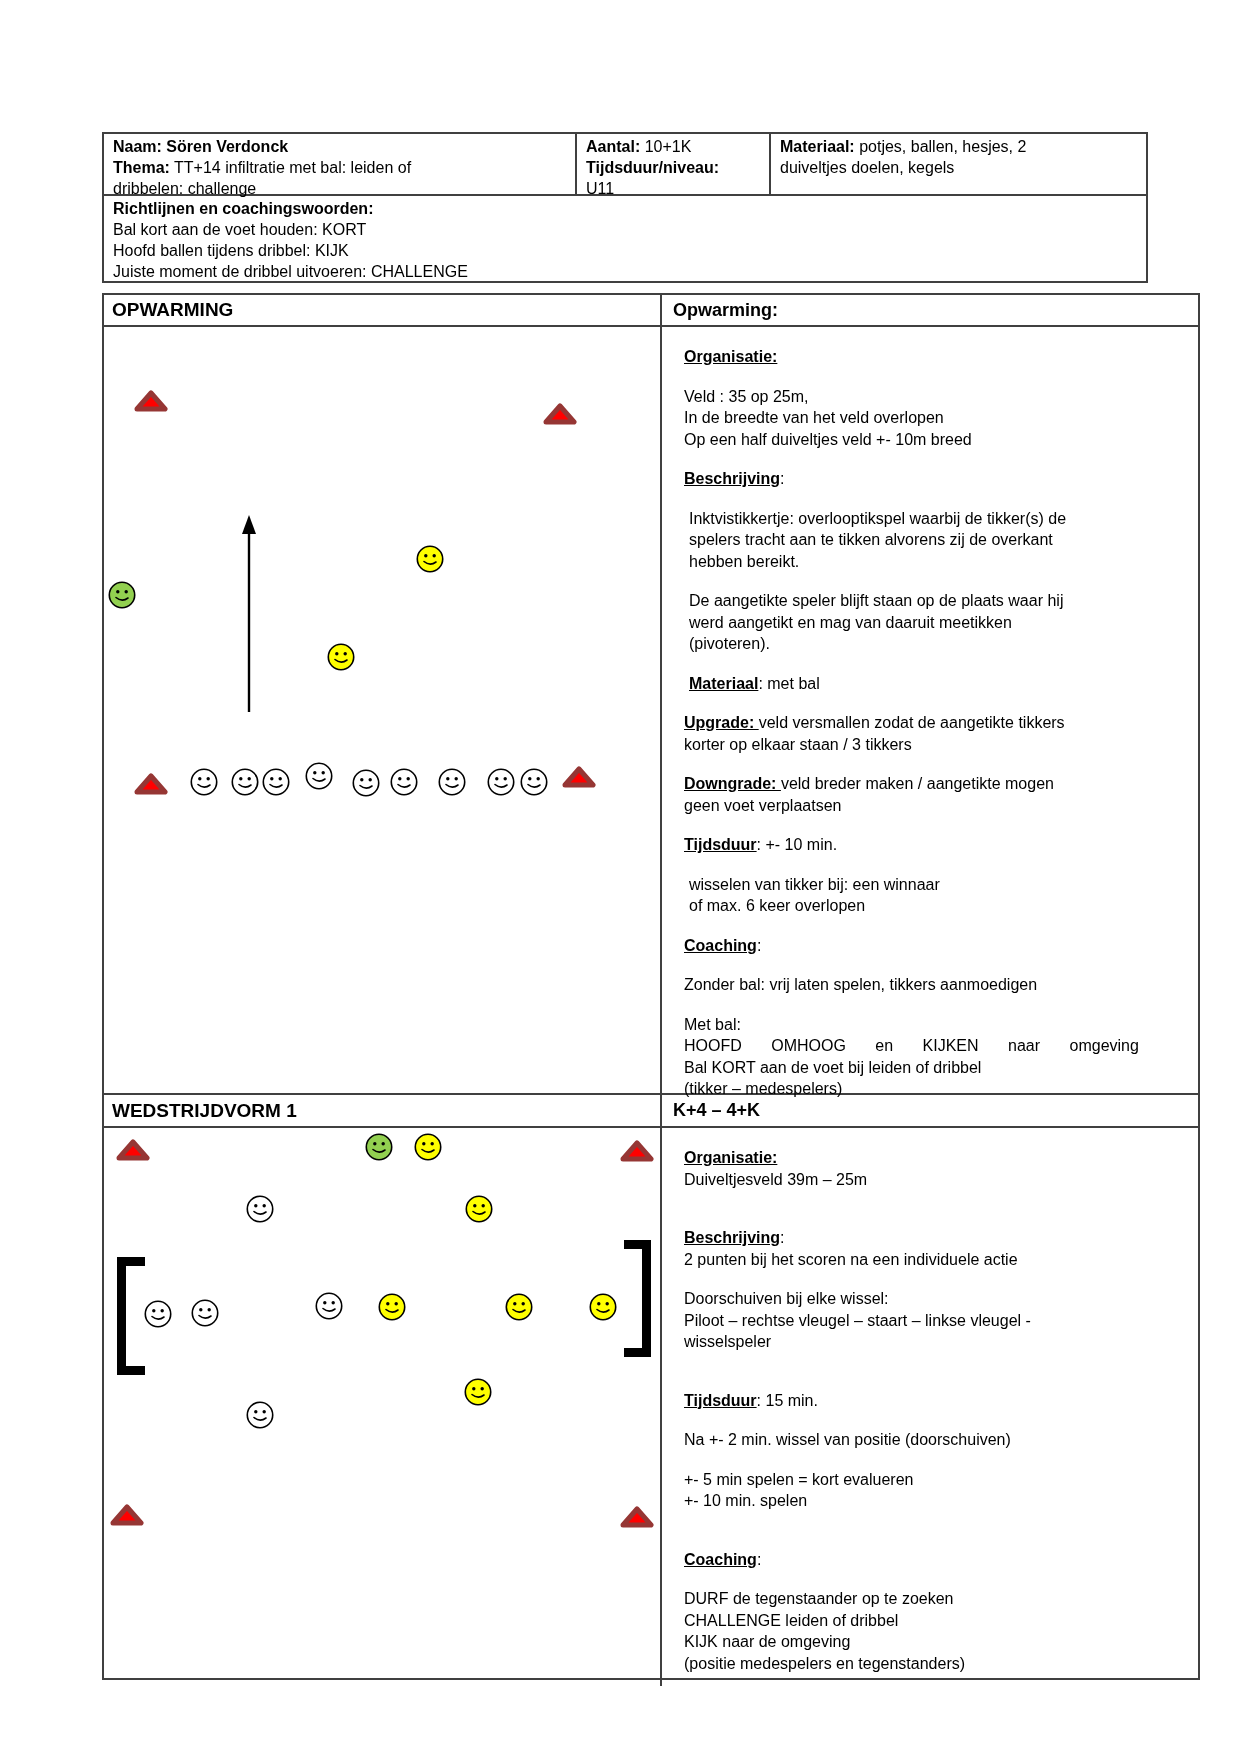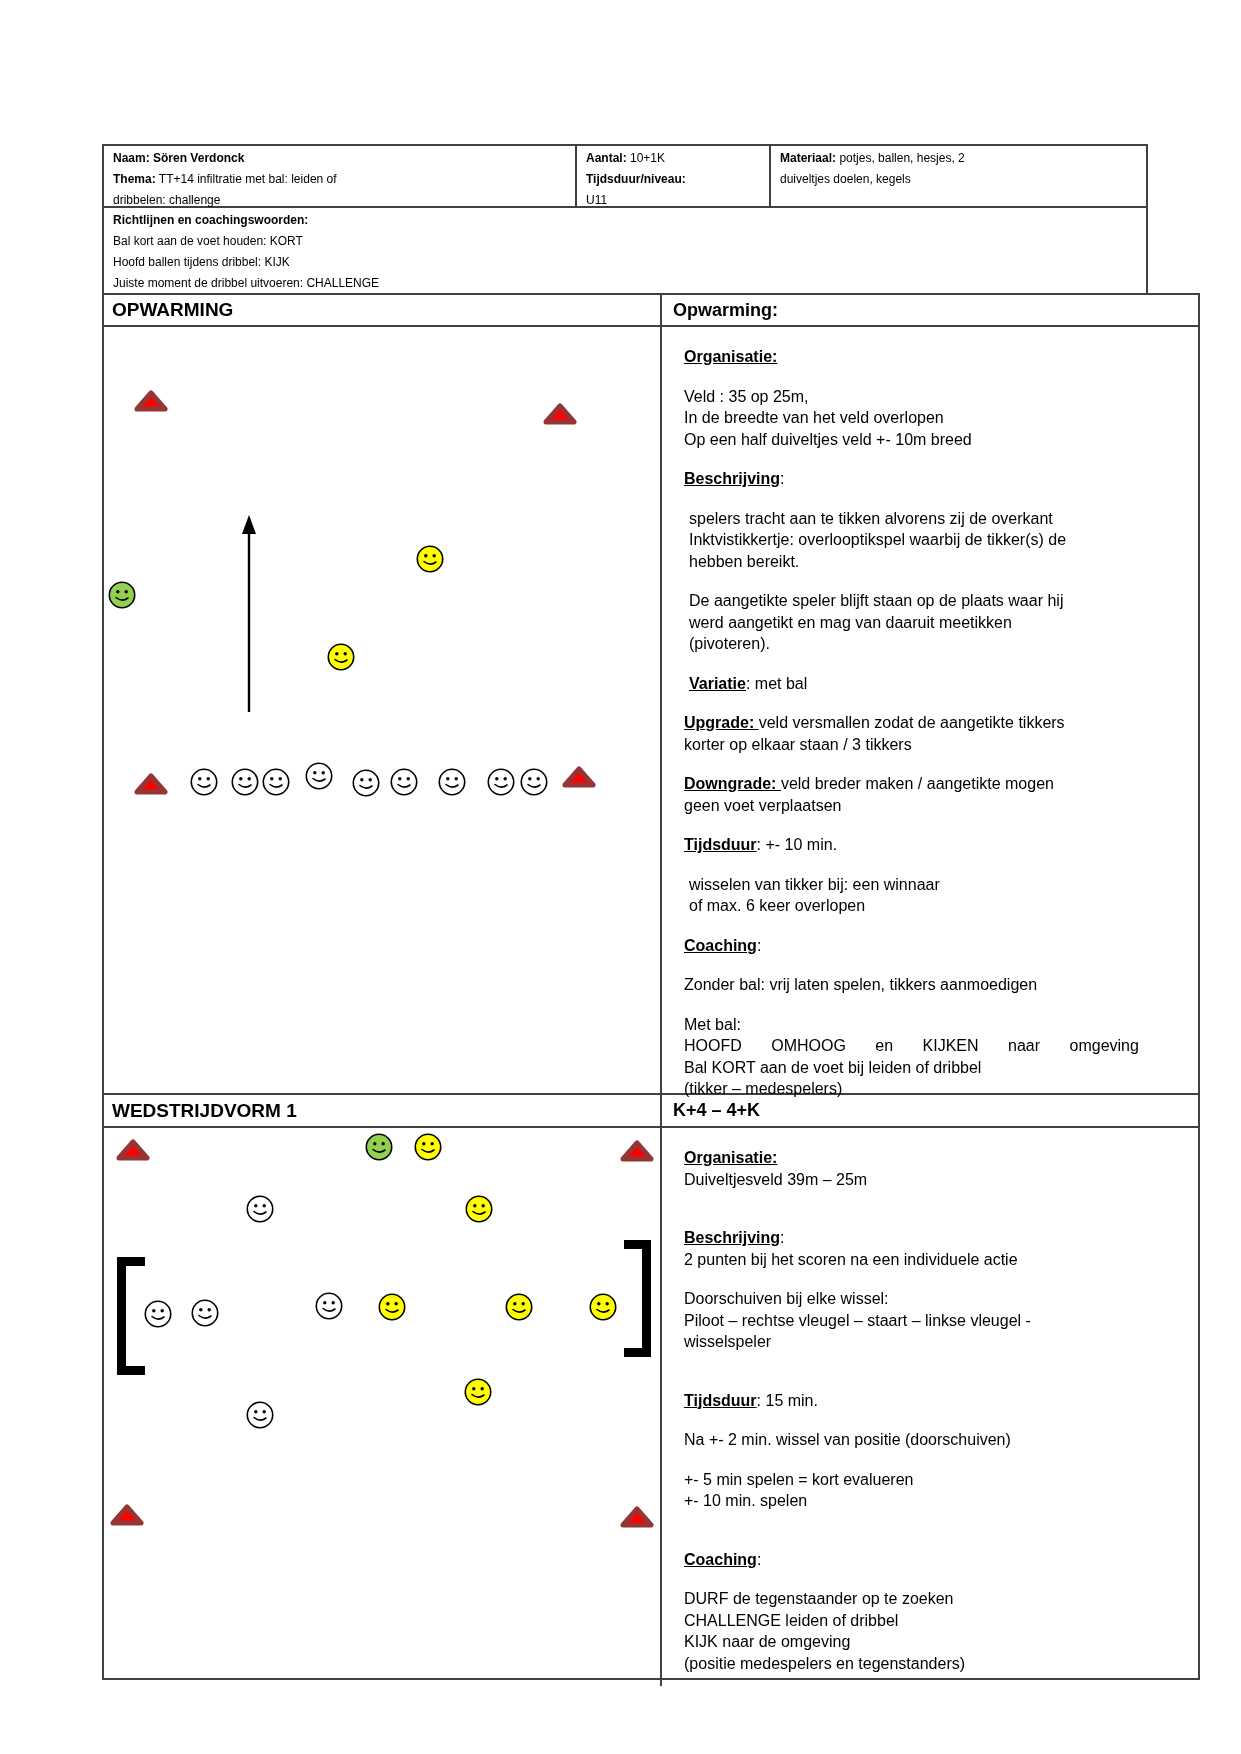--- a/index.html
+++ b/index.html
@@ -2,22 +2,22 @@
 <html><head>
 <meta charset="utf-8">
 <title>Trainingsvoorbereiding</title>
 <style>
   * { box-sizing: border-box; margin: 0; padding: 0; }
   body { background: #ffffff; font-family: "Liberation Sans", sans-serif; color: #000; }
   .page { position: relative; width: 1241px; height: 1754px; background: #fff; overflow: hidden; }
 
   
   .tbl-header {
-    position: absolute; left: 102px; top: 144px; width: 1046px; height: 151px;
-    border: 2px solid #404040; font-size: 12px; line-height: 21px;
+    position: absolute; left: 102px; top: 132px; width: 1046px; height: 151px;
+    border: 2px solid #404040; font-size: 16px; line-height: 21px;
   }
   .hdr-row1 { display: flex; height: 62px; border-bottom: 2px solid #404040; }
   .hdr-c1 { width: 473px; border-right: 2px solid #404040; padding: 2px 6px 0 9px; }
   .hdr-c2 { width: 194px; border-right: 2px solid #404040; padding: 2px 6px 0 9px; }
   .hdr-c3 { flex: 1; padding: 2px 6px 0 9px; }
   .hdr-row2 { padding: 2px 6px 0 9px; }
   b { font-weight: bold; }
 
   
   .tbl-main {
@@ -178,30 +178,30 @@
     </div>
     <div class="cell bb txt">
       <p><span class="hu">Organisatie:</span></p>
       <p class="g1">
         <span class="line">Veld : 35 op 25m,</span>
         <span class="line">In de breedte van het veld overlopen</span>
         <span class="line">Op een half duiveltjes veld +- 10m breed</span>
       </p>
       <p class="g1"><span class="hu">Beschrijving</span><span>:</span></p>
       <p class="g1 ind">
+        <span class="line">Inktvistikkertje: overlooptikspel waarbij de tikker(s) de</span>
         <span class="line">spelers tracht aan te tikken alvorens zij de overkant</span>
-        <span class="line">Inktvistikkertje: overlooptikspel waarbij de tikker(s) de</span>
         <span class="line">hebben bereikt.</span>
       </p>
       <p class="g1 ind">
         <span class="line">De aangetikte speler blijft staan op de plaats waar hij</span>
         <span class="line">werd aangetikt en mag van daaruit meetikken</span>
         <span class="line">(pivoteren).</span>
       </p>
-      <p class="g1 ind"><span class="hu">Variatie</span><span>: met bal</span></p>
+      <p class="g1 ind"><span class="hu">Materiaal</span><span>: met bal</span></p>
       <p class="g1">
         <span class="line"><span class="hu">Upgrade: </span><span>veld versmallen zodat de aangetikte tikkers</span></span>
         <span class="line">korter op elkaar staan / 3 tikkers</span>
       </p>
       <p class="g1">
         <span class="line"><span class="hu">Downgrade: </span><span>veld breder maken / aangetikte mogen</span></span>
         <span class="line">geen voet verplaatsen</span>
       </p>
       <p class="g1"><span class="hu">Tijdsduur</span><span>: +- 10 min.</span></p>
       <p class="g1 ind">

